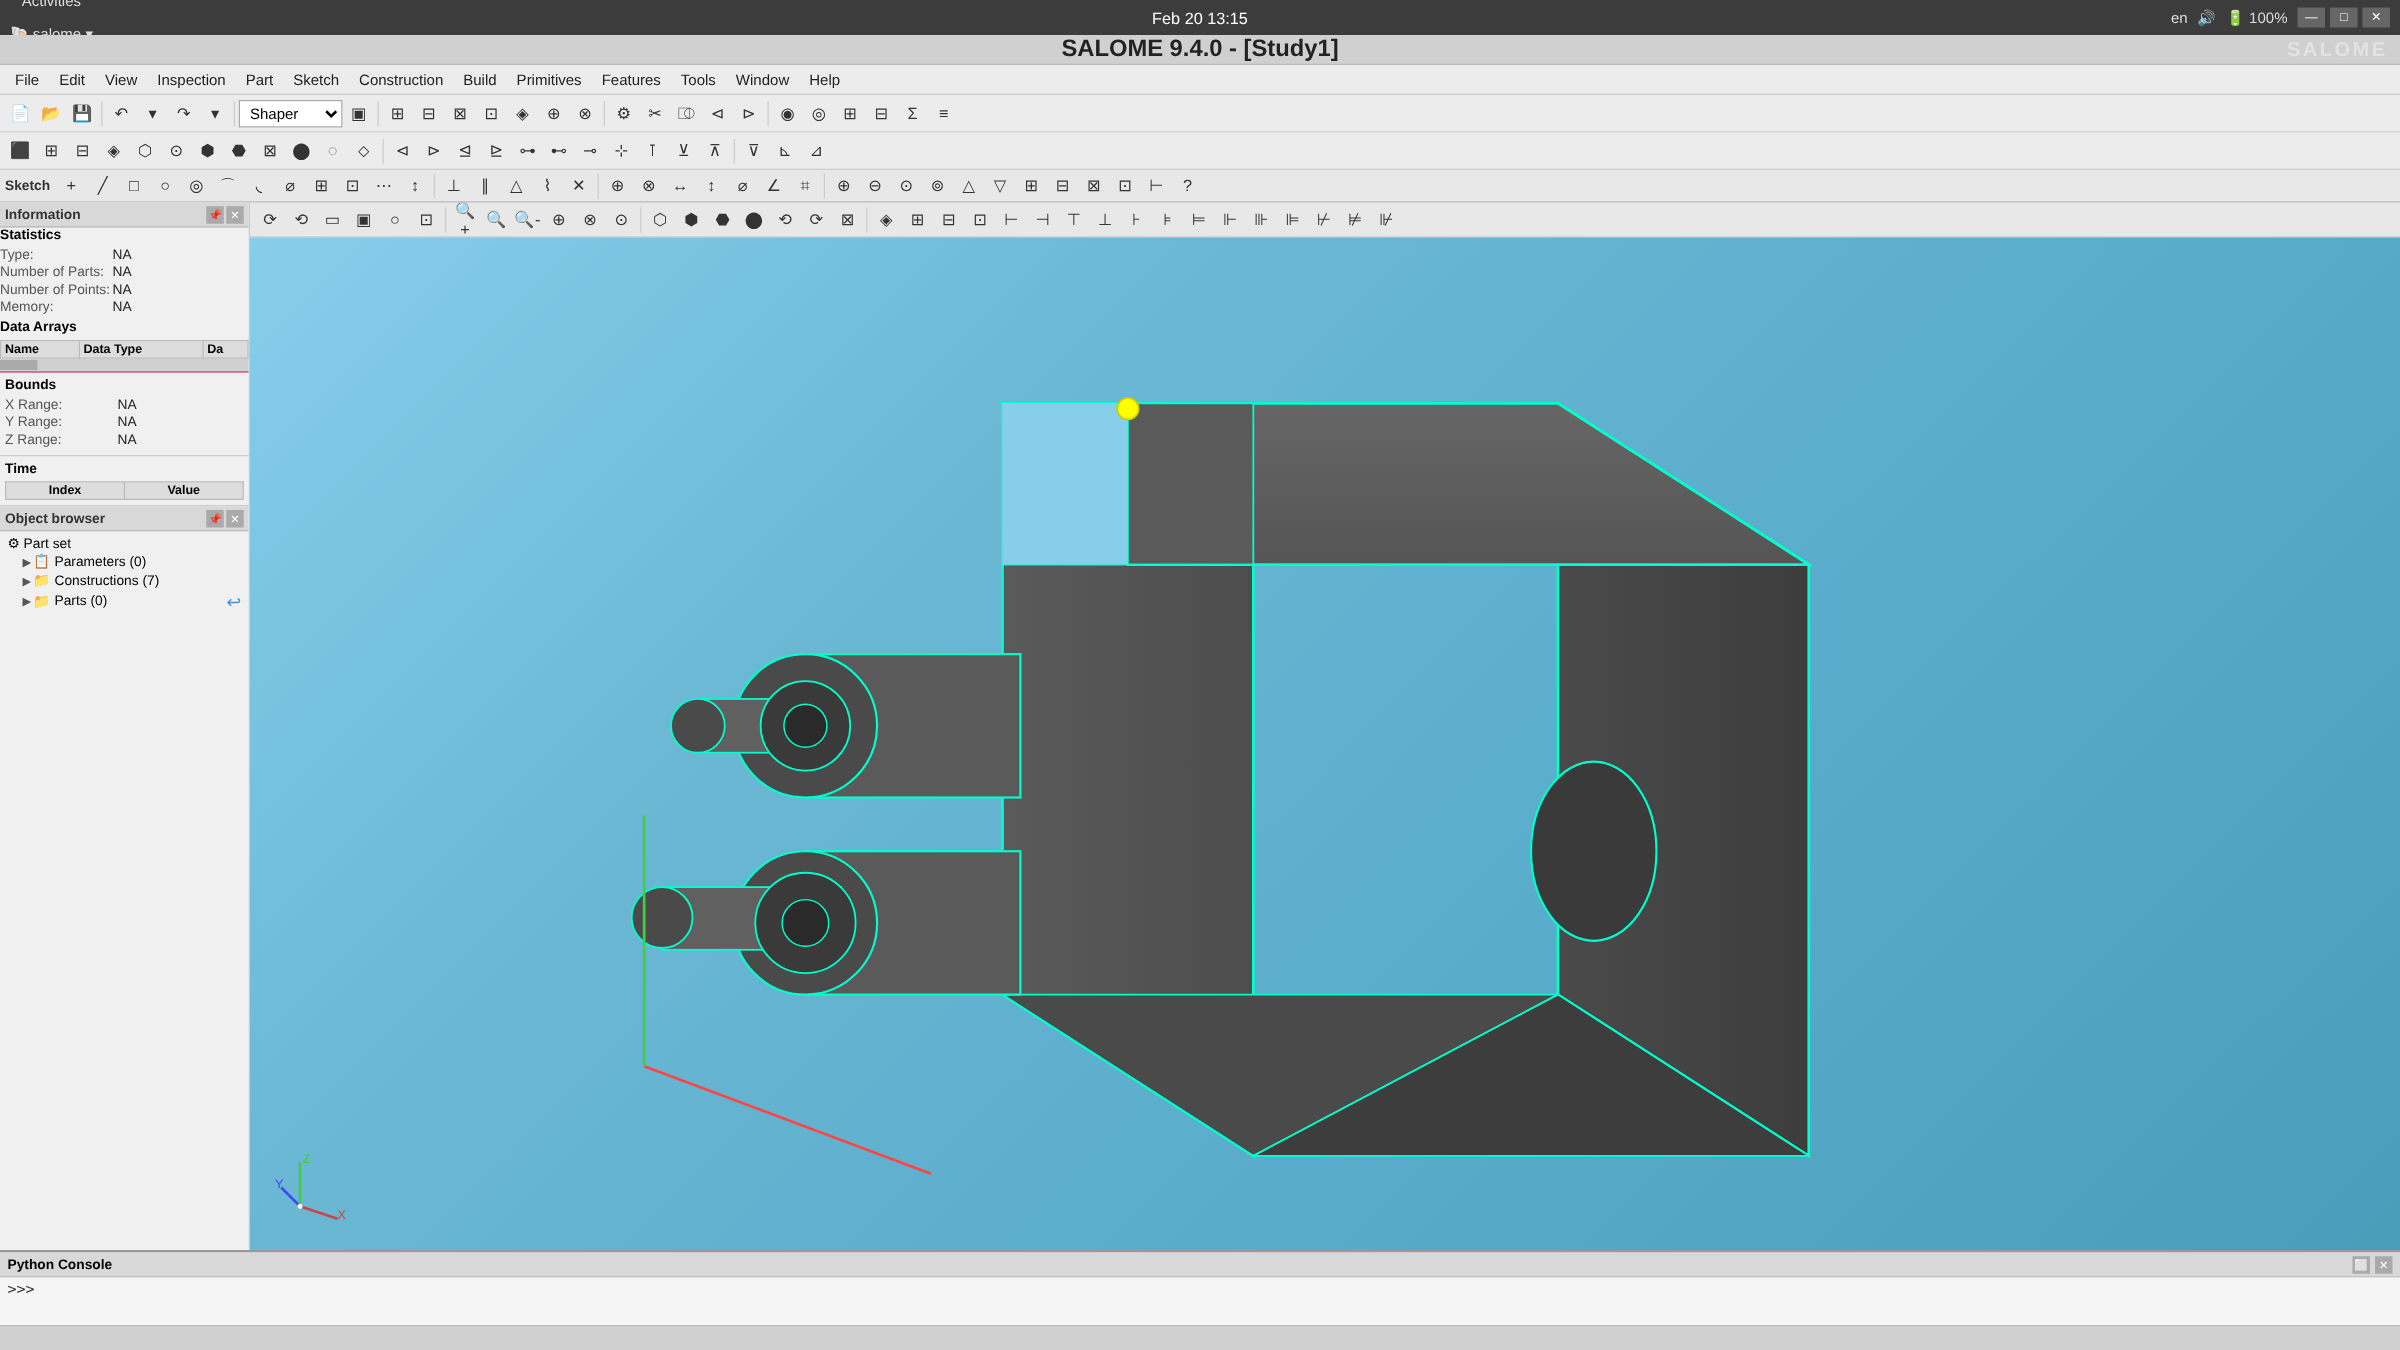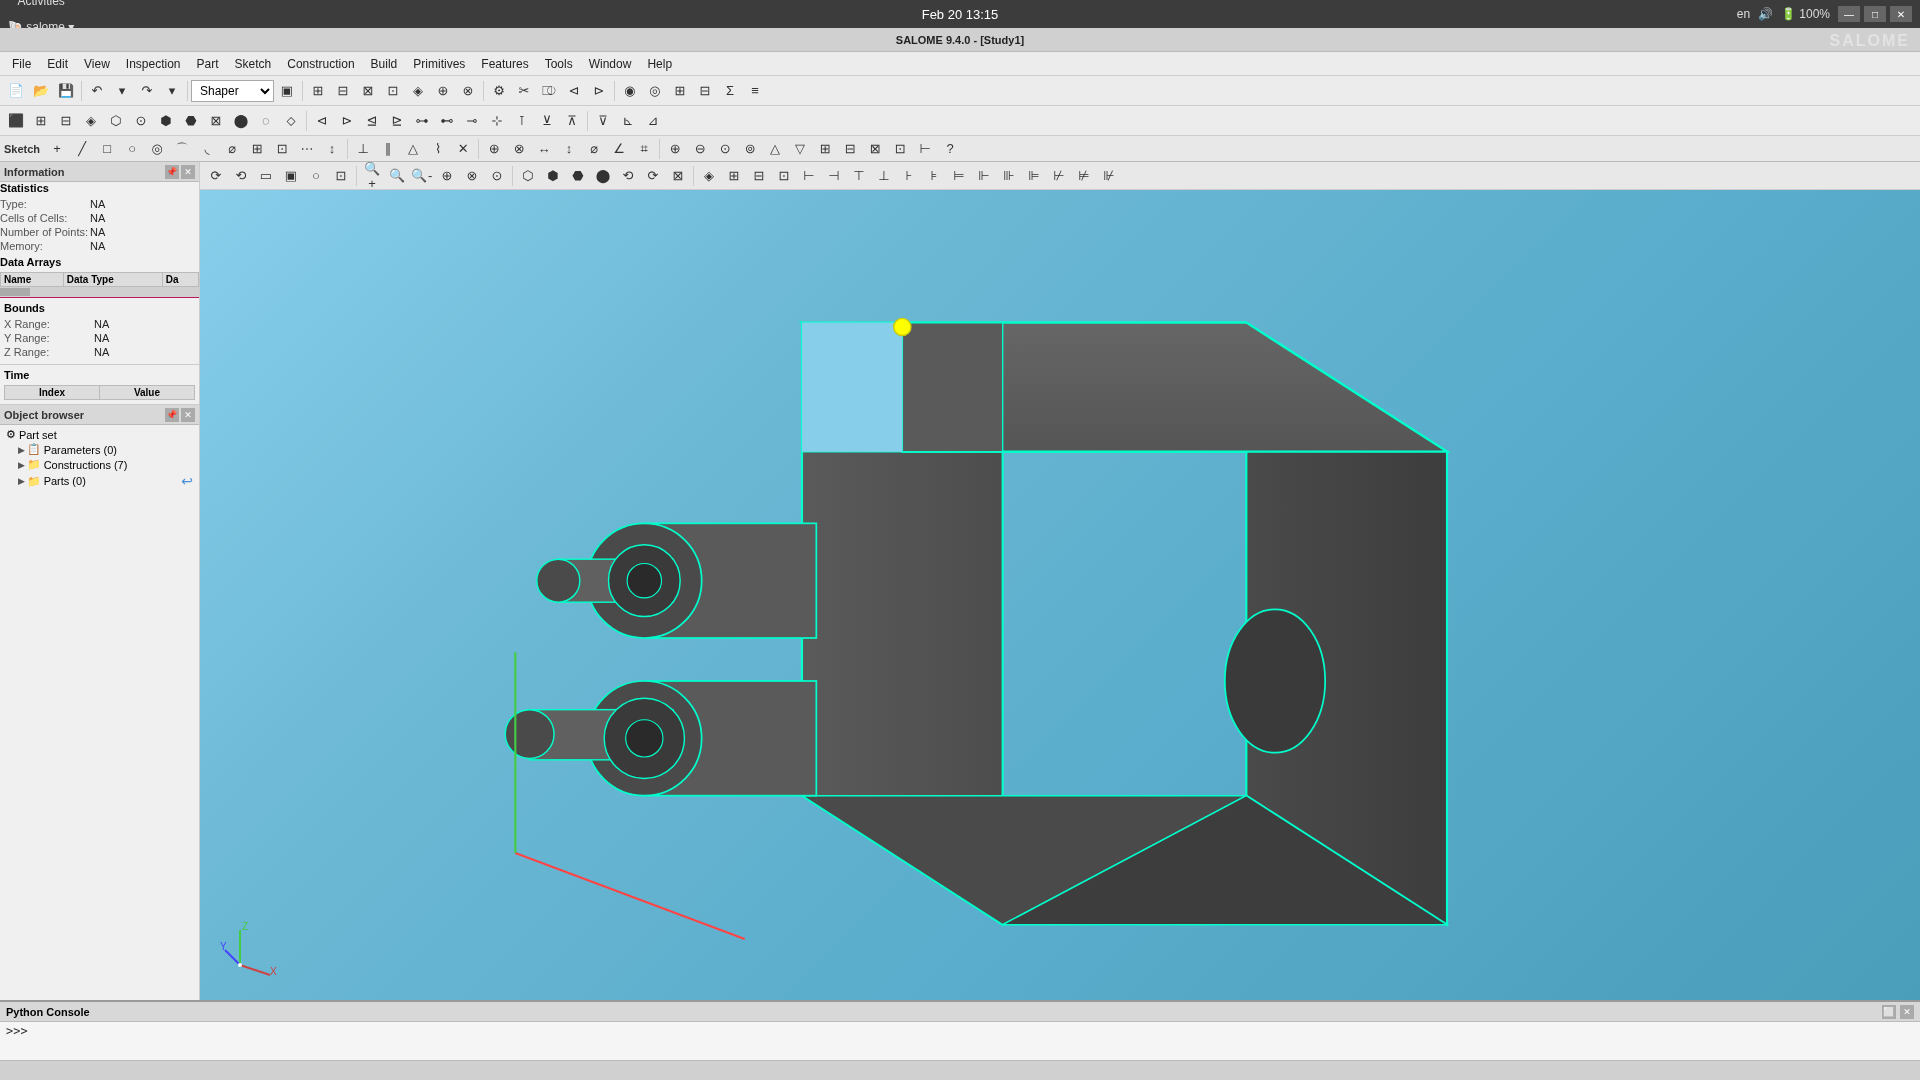--- a/index.html
+++ b/index.html
@@ -281,21 +281,21 @@
     <span>🔋 <span>100%</span></span>
     <div class="win-buttons">
       <button class="win-btn">—</button>
       <button class="win-btn">□</button>
       <button class="win-btn">✕</button>
     </div>
   </div>
 </div>
 
 <div style="height:24px; background:#d0d0d0; display:flex; align-items:center; justify-content:center; border-bottom:1px solid #bbb; position:relative;">
-  <span style="font-size:11px; font-weight:bold; color:#222;">SALOME 9.4.0 - [Study1]</span>
+  <span style="font-size:19px; font-weight:bold; color:#222;">SALOME 9.4.0 - [Study1]</span>
   <span class="salome-logo">SALOME</span>
 </div>
 
 <div id="menu-bar">
   <span class="menu-item">File</span>
   <span class="menu-item">Edit</span>
   <span class="menu-item">View</span>
   <span class="menu-item">Inspection</span>
   <span class="menu-item">Part</span>
   <span class="menu-item">Sketch</span>
@@ -435,21 +435,21 @@
         </div>
       </div>
 
       <div id="info-panel">
         <div class="info-section-title">Statistics</div>
         <div class="info-row">
           <span class="info-label">Type:</span>
           <span class="info-value">NA</span>
         </div>
         <div class="info-row">
-          <span class="info-label">Cells of Cells:</span>
+          <span class="info-label">Number of Parts:</span>
           <span class="info-value">NA</span>
         </div>
         <div class="info-row">
           <span class="info-label">Number of Points:</span>
           <span class="info-value">NA</span>
         </div>
         <div class="info-row">
           <span class="info-label">Memory:</span>
           <span class="info-value">NA</span>
         </div>

